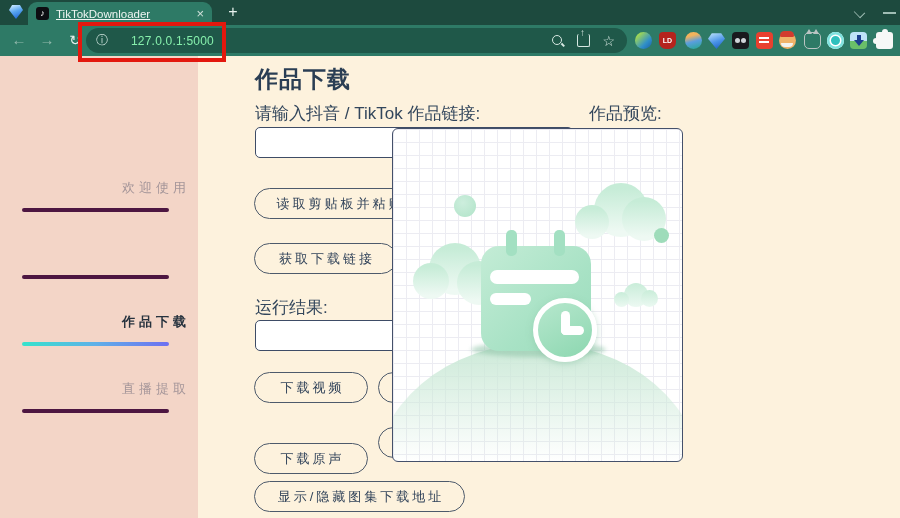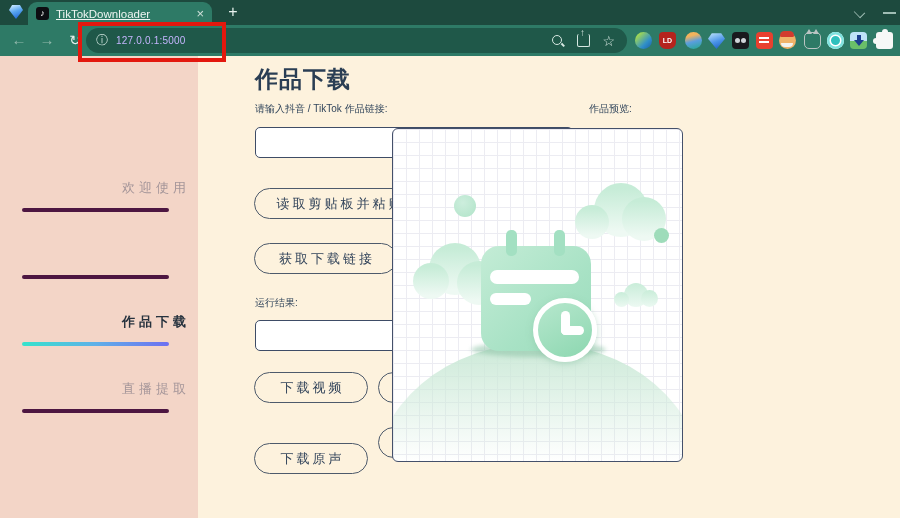--- a/index.html
+++ b/index.html
@@ -26,21 +26,21 @@
   .win-minus { position:absolute; left:883px; top:12px; width:13px; height:1.8px; background:#9fbdb4; }
 
   .toolbar { position:absolute; left:0; top:25px; width:900px; height:31px; background:#2e7a66; }
   .nav-ico { position:absolute; top:4px; width:22px; height:22px; text-align:center;
              font-size:15px; line-height:22px; color:#93b9ad; }
   .nav-back { left:8px; } .nav-fwd { left:36px; }
   .nav-reload { left:64px; color:#e6f1ec; font-size:14px; }
   .omnibox { position:absolute; left:86px; top:3px; width:541px; height:25px; border-radius:13px;
              background:#1f5849; display:flex; align-items:center; }
   .info-ico { color:#c8ded7; font-size:12px; margin-left:10px; }
-  .url-text { color:#c4b5fd; font-size:10px; margin-left:8px; letter-spacing:.2px; flex:1 1 auto; }
+  .url-text { color:#86efac; font-size:12px; margin-left:23px; letter-spacing:.2px; flex:1 1 auto; }
   .mag { position:relative; width:14px; height:14px; margin-right:12px; flex:0 0 auto; }
   .mag::before { content:""; position:absolute; left:1px; top:1px; width:8px; height:8px;
                  border:1.5px solid #d7e8e2; border-radius:50%; }
   .mag::after { content:""; position:absolute; left:10px; top:10px; width:4px; height:1.5px;
                 background:#d7e8e2; transform:rotate(45deg); }
   .share { position:relative; width:13px; height:13px; margin-right:12px; flex:0 0 auto;
            border:1.5px solid #d7e8e2; border-top:none; border-radius:2px; }
   .share::before { content:"↑"; position:absolute; left:1.5px; top:-7px; font-size:10px; color:#d7e8e2; }
   .star-ico { color:#d7e8e2; font-size:14px; margin-right:12px; flex:0 0 auto; }
 
@@ -87,21 +87,21 @@
   
   .page { position:absolute; left:0; top:56px; width:900px; height:462px; background:#fdf2dd; }
   .sidebar { position:absolute; left:0; top:0; width:198px; height:462px; background:#f3d5c7; }
   .side-label { position:absolute; left:0; width:170px; text-align:right; font-size:13px;
                 letter-spacing:4px; color:#a49599; white-space:nowrap;margin-left:20px; }
   .side-label.active { color:#26323e; font-weight:bold; }
   .side-line { position:absolute; left:22px; width:147px; height:3.5px; border-radius:2px; background:#4d1641; }
   .side-line.active { background:linear-gradient(90deg,#35e3cc,#5fb0e8,#6d6ff1); }
 
   .page-title { position:absolute; left:255px; top:8px; font-size:23px; font-weight:bold; color:#2a3e54; letter-spacing:1px; }
-  .field-label { position:absolute; font-size:10px; color:#32465c;text-align:center; }
+  .field-label { position:absolute; font-size:17px; color:#32465c;text-align:center; }
   .text-input { position:absolute; width:318px; height:31px; background:#fff;
                 border:1.6px solid #3e4c66; border-radius:5px; font-size:13px; color:#32465c; padding:0 8px; outline:none; }
   .pill-btn { position:absolute; height:31px; background:transparent; border:1.6px solid #4d5a6b;
               border-radius:16px; color:#31435a; font-size:13px; letter-spacing:3px;
               display:flex; align-items:center; justify-content:center;
               font-family:inherit; padding:0 10px 0 13px; white-space:nowrap; cursor:pointer; }
 
   
   .preview-box { position:absolute; left:392px; top:72px; width:291px; height:334px;
                  border:1.3px solid #44506a; border-radius:6px; overflow:hidden;
@@ -199,20 +199,21 @@
 
     <div class="field-label" style="left:255px; top:240px;">运行结果:</div>
     <input class="text-input" style="left: 255px; top: 264px;" value="">
 
     <button class="pill-btn" style="left:254px; top:316px; width:114px;">下载视频</button>
     <button class="pill-btn" style="left:378px; top:316px; width:144px;">下载静态封面</button>
 
     <button class="pill-btn" style="left:254px; top:371px; width:114px;margin-top:16px;">下载原声</button>
     <button class="pill-btn" style="left:378px; top:371px; width:145px;">下载动态封面</button>
 
+    <button class="pill-btn" style="left:254px; top:425px; width:211px;">显示/隐藏图集下载地址</button>
 
     <div class="field-label" style="left:589px; top:46px;">作品预览:</div>
     <div class="preview-box">
       <div class="hill"></div>
 
       <div>
         <div class="cloud-c cl-grad" style="left:36px; top:114px; width:52px; height:52px;"></div>
         <div class="cloud-c cl-grad" style="left:20px; top:134px; width:36px; height:36px;"></div>
         <div class="cloud-c cl-grad" style="left:64px; top:132px; width:44px; height:44px;"></div>
       </div>

